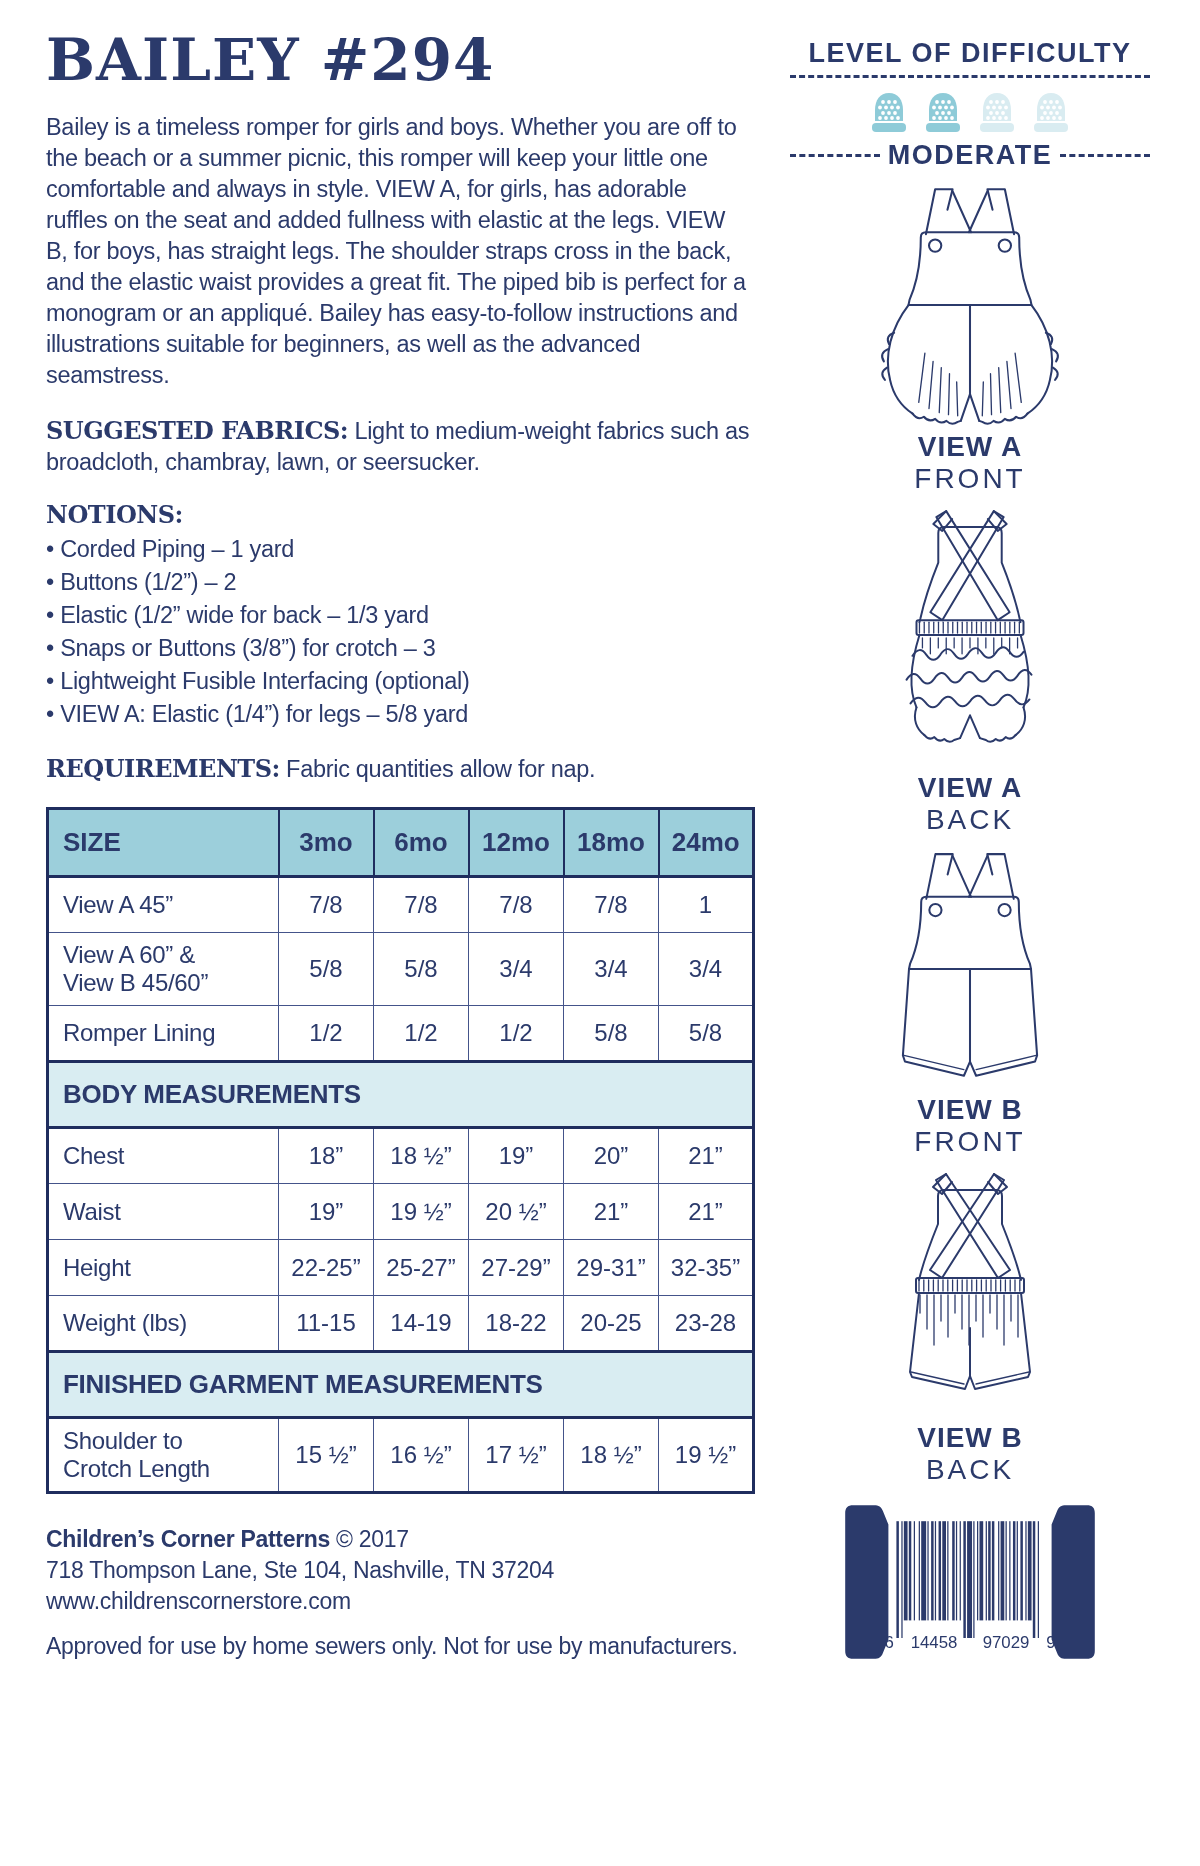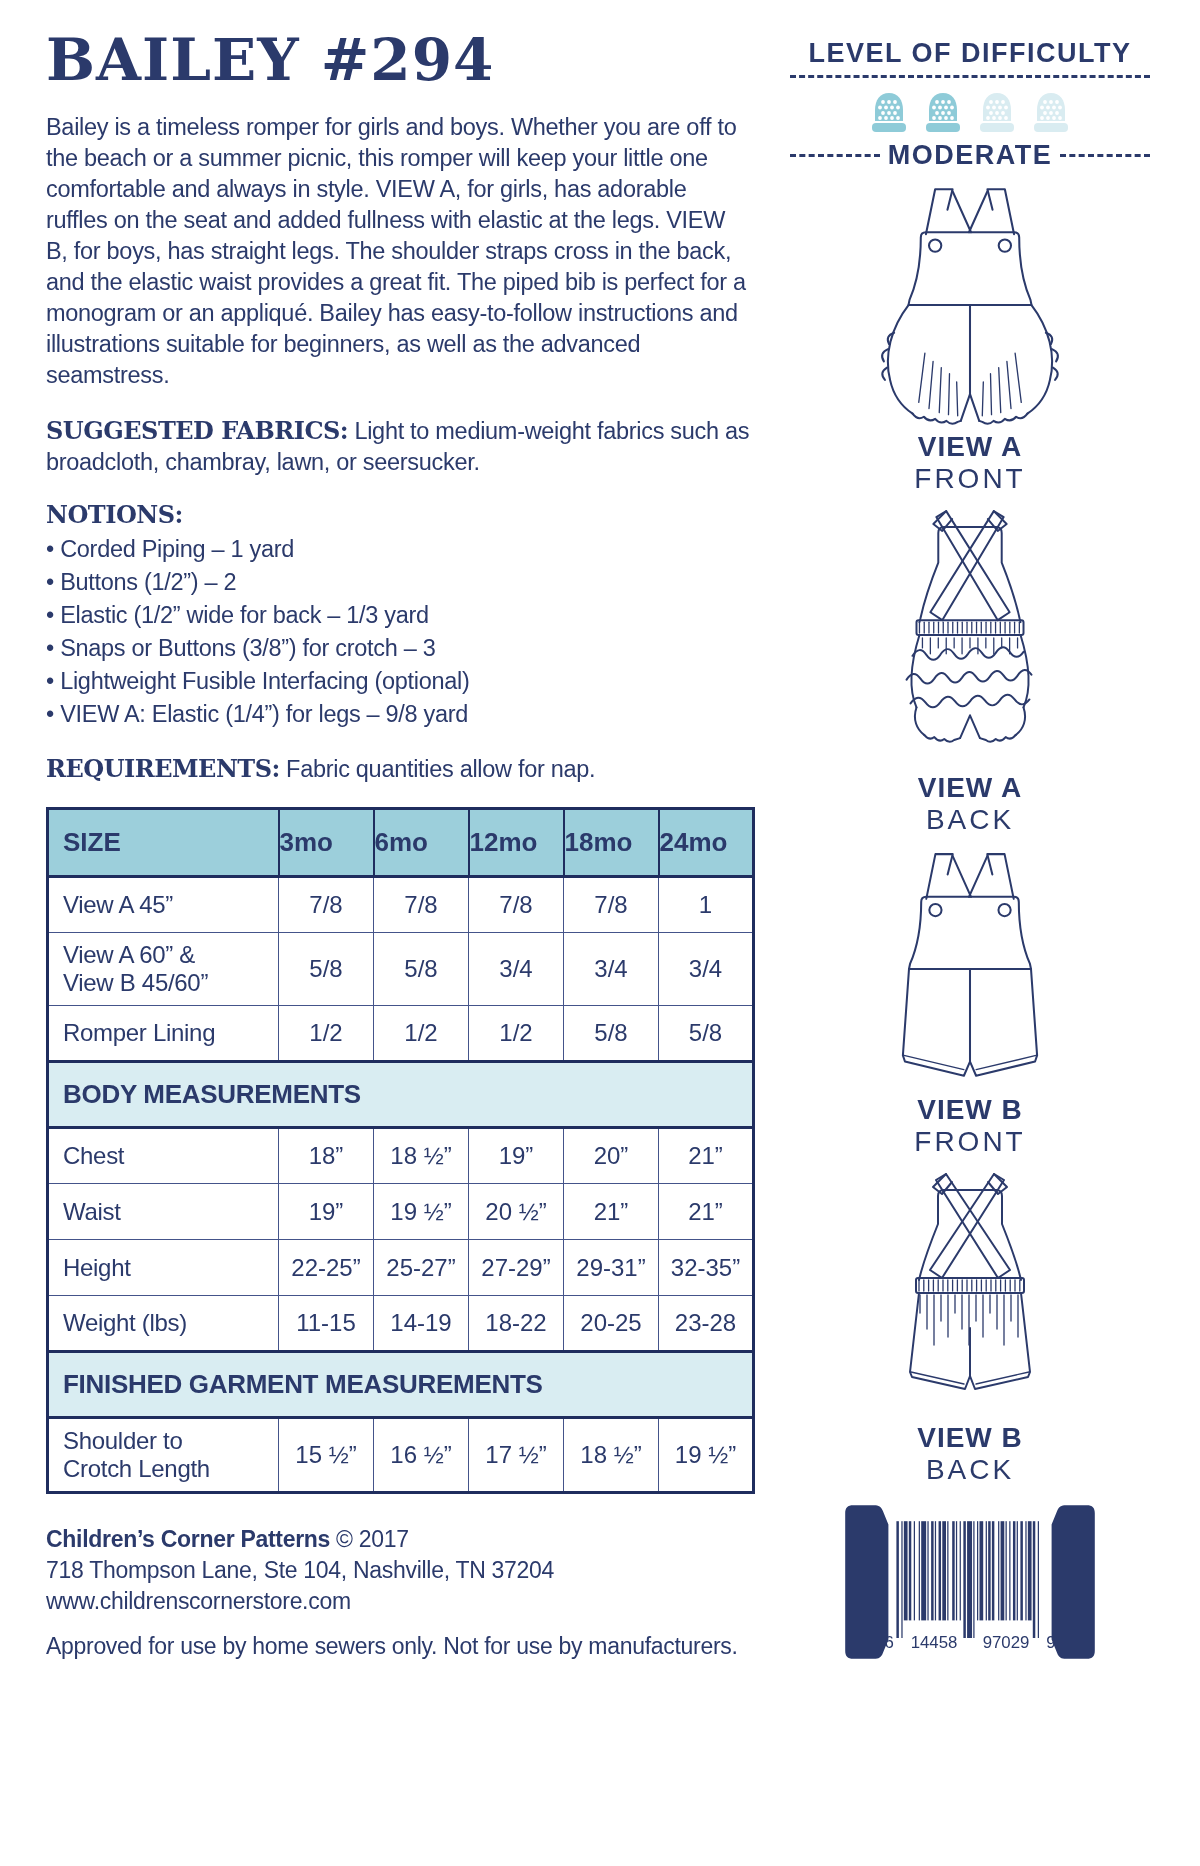--- a/index.html
+++ b/index.html
@@ -49,21 +49,21 @@
     border: 3px solid #1f2d5e;
     margin-top: 6px;
   }
   .size-table th {
     background: #9ccfdb;
     font-size: 26px;
     font-weight: bold;
     border: 2px solid #1f2d5e;
     border-bottom: 3px solid #1f2d5e;
     height: 68px;
-    text-align: left;
+    text-align: center;
   }
   .size-table th.col-size { text-align: left; padding-left: 14px; }
   .size-table td.section-title {
     background: #d9edf2;
     font-size: 26px;
     font-weight: bold;
     padding: 16px 14px;
     border-top: 3px solid #1f2d5e;
     border-bottom: 3px solid #1f2d5e;
     letter-spacing: -0.3px;
@@ -124,21 +124,21 @@
     <div class="para"><span class="slab">SUGGESTED FABRICS:</span><span> Light to medium-weight fabrics such as broadcloth, chambray, lawn, or seersucker.</span></div>
 
     <div class="notions-block">
       <div class="slab">NOTIONS:</div>
       <ul class="notions-list">
         <li>Corded Piping – 1 yard</li>
         <li>Buttons (1/2”) – 2</li>
         <li>Elastic (1/2” wide for back – 1/3 yard</li>
         <li>Snaps or Buttons (3/8”) for crotch – 3</li>
         <li>Lightweight Fusible Interfacing (optional)</li>
-        <li>VIEW A: Elastic (1/4”) for legs – 9/8 yard</li>
+        <li>VIEW A: Elastic (1/4”) for legs – 5/8 yard</li>
       </ul>
     </div>
 
     <div class="para"><span class="slab">REQUIREMENTS:</span><span> Fabric quantities allow for nap.</span></div>
 
     <table class="size-table">
       <colgroup>
         <col style="width:231px">
           <col style="width:95px">
           <col style="width:95px">

